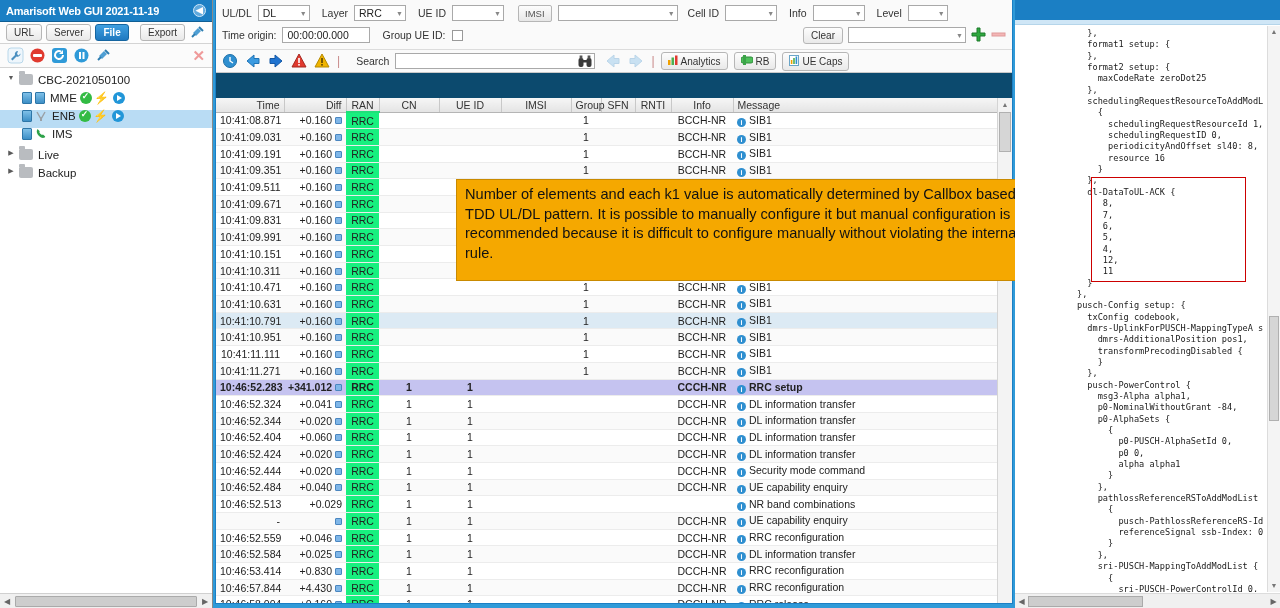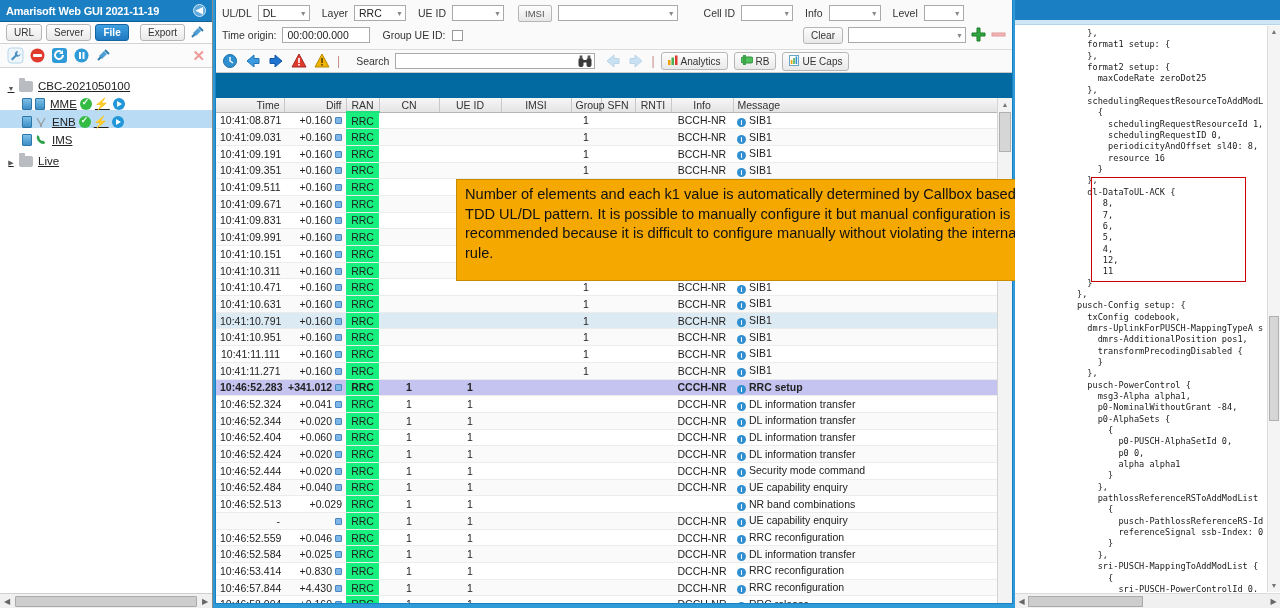--- a/index.html
+++ b/index.html
@@ -52,21 +52,21 @@
   #sb-toolbar2 {
     height: 24px; display: flex; align-items: center; gap: 5px;
     padding: 2px 7px; background: #fbfbfb;
     border-bottom: 1px solid #d4d4d4;
   }
   .ticon { width: 17px; height: 17px; position: relative; display:inline-block; }
   .ticon svg { display:block; }
   #sb-x { margin-left: auto; color: #ef9a9a; font-size: 15px; font-weight: bold; line-height: 1; }
 
   #sb-tree { padding: 6px 0 0 0; font-size: 11.5px; color: #222; }
-  .tnode { display: flex; align-items: flex-end; height: 18px; padding-left: 6px; gap: 3px; white-space: nowrap; text-decoration: underline; }
+  .tnode { display: flex; align-items: flex-start; height: 18px; padding-left: 6px; gap: 3px; white-space: nowrap; }
   .tnode.selected { background: #b9dcf4; }
   .tnode .arrow { width: 10px; text-align: center; color: #5a5a5a; font-size: 7px; }
   .tnode .lbl { margin-left: 2px; }
   .indent1 { padding-left: 22px; }
   .folder { width: 14px; height: 11px; background: #b9bcc0; border-radius: 1px 2px 2px 2px; position: relative; }
   .folder:before { content:''; position:absolute; top:-3px; left:0; width:6px; height:3px; background:#b9bcc0; border-radius:1px 1px 0 0; }
   .server-ic { width: 10px; height: 12px; background: linear-gradient(#7fc0e8,#3d8fc6); border: 1px solid #2d76a8; border-radius: 1px; }
   .badge-check { width: 12px; height: 12px; border-radius: 50%; background: #33bb44; position: relative; }
   .badge-check:after { content:'✓'; position:absolute; left:2px; top:-1px; font-size:9px; color:#fff; font-weight:bold; }
   .badge-bolt { color: #f5b400; font-size: 12px; line-height: 1; font-weight: bold; }
@@ -82,21 +82,21 @@
   #sb-hscroll .arw { width: 14px; text-align: center; color: #666; font-size: 8px; }
   #sb-hscroll .thumb { height: 11px; background: #cdcdcd; border: 1px solid #aaa; border-radius: 1px; flex: 1; margin: 0 1px; }
 
   
   #main {
     position: absolute; left: 213px; top: 0; width: 802px; height: 608px;
     background: #2f9ad8;
   }
   #main-inner {
     position: absolute; left: 2px; top: 0; right: 2px; bottom: 4px;
-    background: #0369a1;
+    background: #0c4a6e;
     border: 1px solid #1b7fc4;
     border-top: none;
   }
   #tabbar {
     height: 21px; background: #2f9ad8;
     display: flex; align-items: flex-end; padding-left: 2px; gap: 1px;
   }
   .tab {
     height: 19px; display: flex; align-items: center; gap: 4px;
     padding: 0 8px 0 6px; font-size: 10.5px; font-weight: bold; color: #1a4b70;
@@ -339,20 +339,25 @@
         </span>
         <span class="lbl">IMS</span>
       </div>
 
       <div class="tnode" style="margin-top:3px">
         <span class="arrow">▶</span>
         <span class="folder"></span>
         <span class="lbl">Live</span>
       </div>
 
+      <div class="tnode">
+        <span class="arrow">▶</span>
+        <span class="folder"></span>
+        <span class="lbl">Backup</span>
+      </div>
     </div>
 
     <div id="sb-hscroll">
       <span class="arw">◀</span>
       <span class="thumb"></span>
       <span class="arw">▶</span>
     </div>
   </div>
 
   <div id="main">
@@ -412,21 +417,21 @@
           <span class="flabel" style="margin-left:6px">UE ID</span>
           <span class="fselect" style="width:52px">
             <span></span>
             <span class="caret">▼</span>
           </span>
           <span class="imsi-btn" style="margin-left:8px">IMSI</span>
           <span class="fselect" style="width:120px">
             <span></span>
             <span class="caret">▼</span>
           </span>
-          <span class="flabel" style="margin-left:20px">Cell ID</span>
+          <span class="flabel" style="margin-left:4px">Cell ID</span>
           <span class="fselect" style="width:52px">
             <span></span>
             <span class="caret">▼</span>
           </span>
           <span class="flabel" style="margin-left:6px">Info</span>
           <span class="fselect" style="width:52px">
             <span></span>
             <span class="caret">▼</span>
           </span>
           <span class="flabel" style="margin-left:6px">Level</span>

